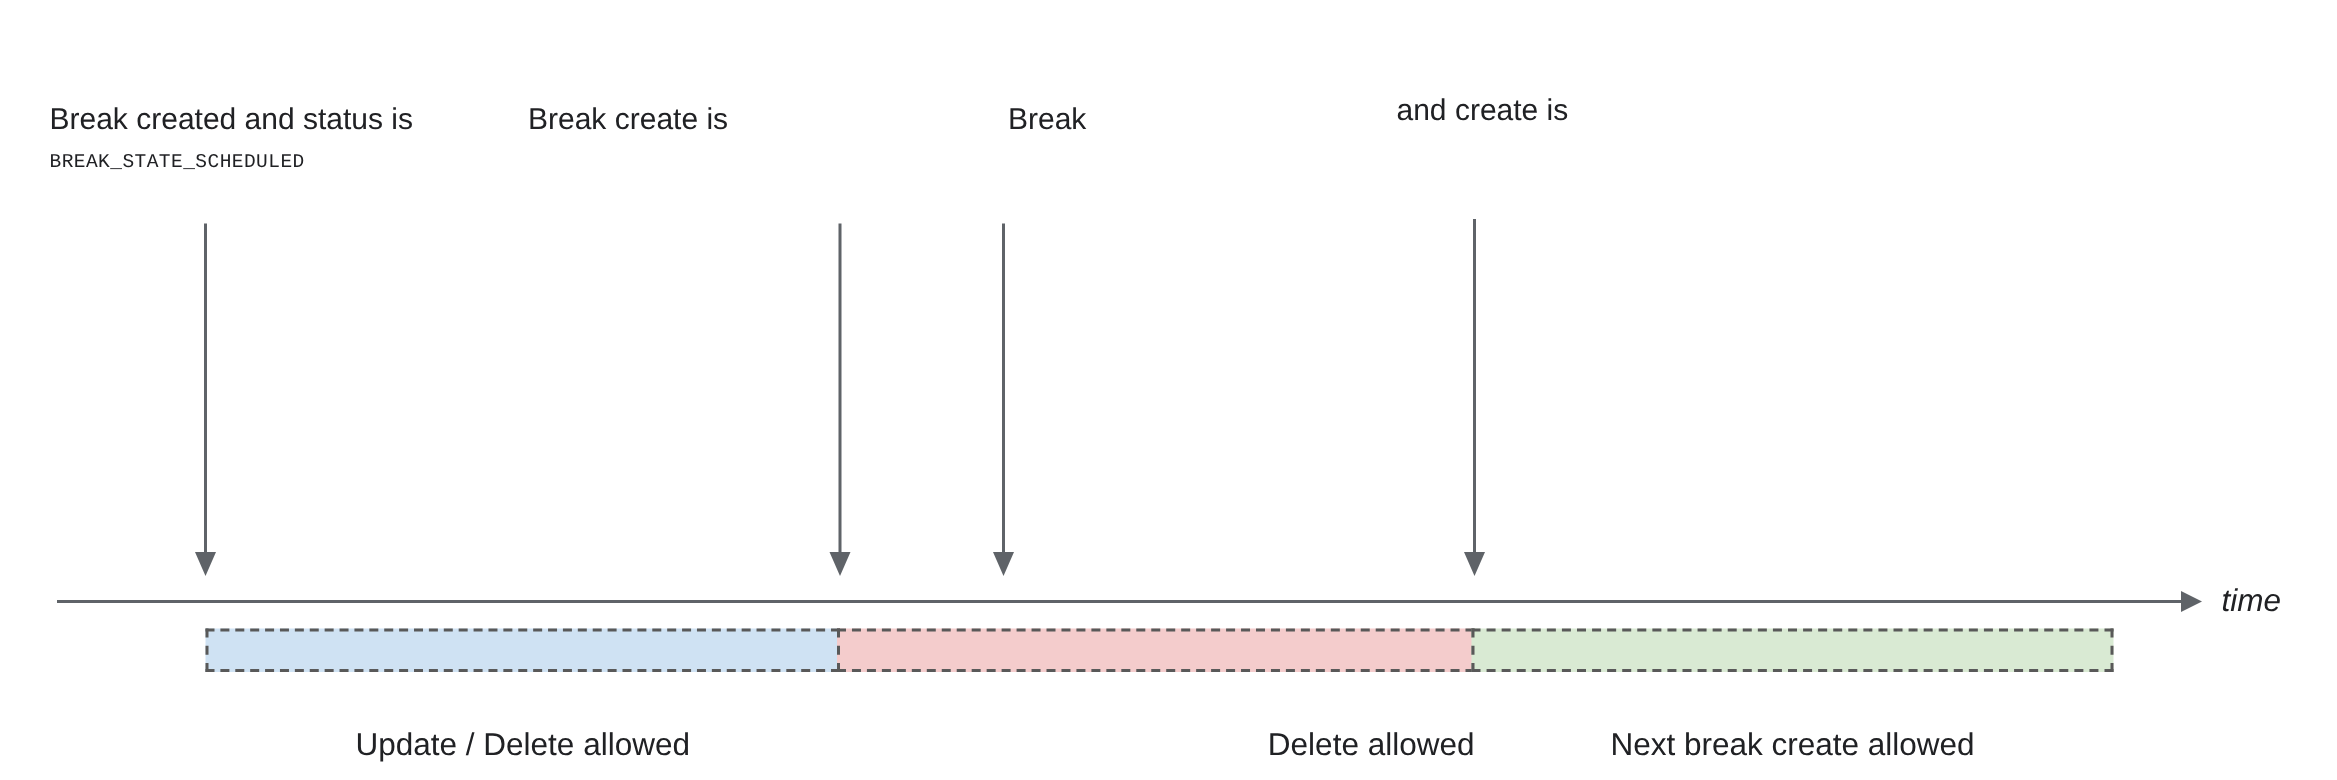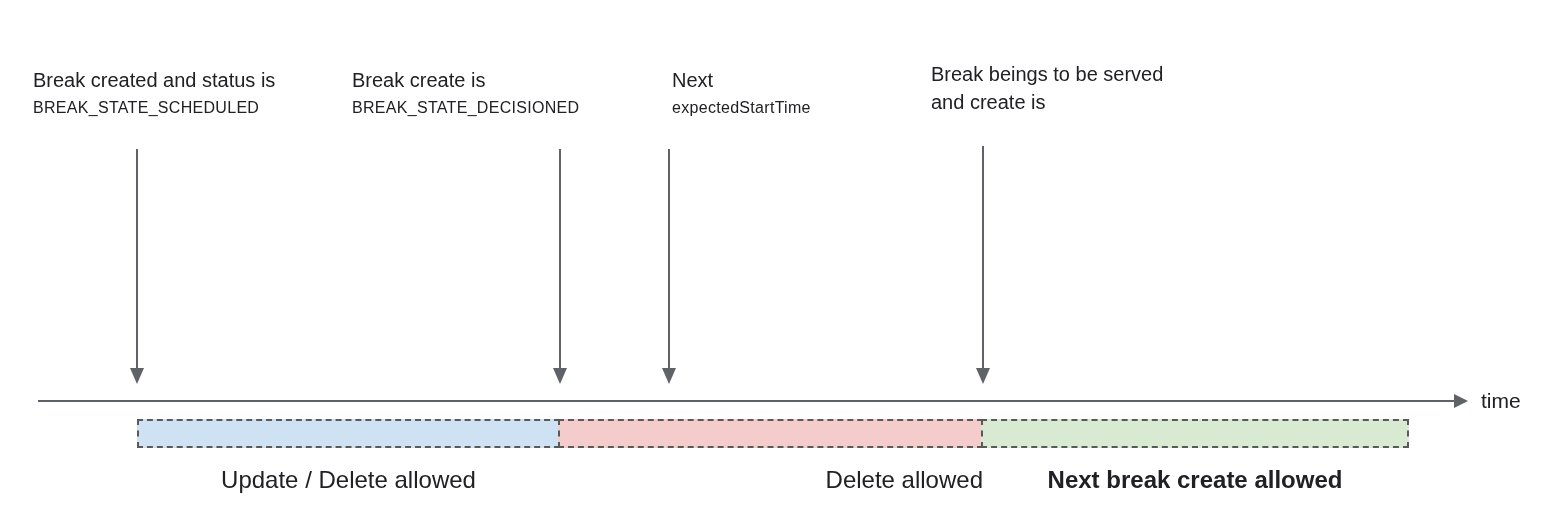--- a/index.html
+++ b/index.html
@@ -8,71 +8,68 @@
     width: 1538px;
     height: 520px;
     background: #ffffff;
     overflow: hidden;
     font-family: "Liberation Sans", sans-serif;
     color: #202124;
     margin-top: 24px;
   }
   
   .ann { position: absolute; line-height: 28px; font-size: 20px; white-space: nowrap; }
-  .ann .mono { font-family: Liberation Sans, sans-serif; font-size: 16px; letter-spacing: 0.3px; }
+  .ann .mono { font-family: Liberation Mono, monospace; font-size: 13px; letter-spacing: 0.3px; }
   .ann-1 { left: 33px;  top: 42px; }
   .ann-2 { left: 352px; top: 42px; }
   .ann-3 { left: 672px; top: 42px; }
   .ann-4 { left: 931px; top: 36px; }
   
   .arrow { position: absolute; width: 14px; display: flex; flex-direction: column; align-items: center; }
   .arrow .shaft { width: 2px; flex: 1; background: #5f6368; }
   .arrow .head  { width: 0; height: 0; border-left: 7px solid transparent; border-right: 7px solid transparent; border-top: 16px solid #5f6368; }
   .arrow-1 { left: 130px; top: 125px; height: 235px; }
   .arrow-2 { left: 553px; top: 125px; height: 235px; }
   .arrow-3 { left: 662px; top: 125px; height: 235px; }
   .arrow-4 { left: 976px; top: 122px; height: 238px; }
   
   .axis-line { position: absolute; left: 38px; top: 376px; width: 1418px; height: 2px; background: #5f6368; }
   .axis-head { position: absolute; left: 1454px; top: 370px; width: 0; height: 0;
                border-top: 7px solid transparent; border-bottom: 7px solid transparent; border-left: 14px solid #5f6368; }
-  .axis-label { position: absolute; left: 1481px; top: 365px; font-size: 21px; }
+  .axis-label { position: absolute; left: 1481px; top: 365px; font-size: 21px; font-style: italic; }
   
   .segment { position: absolute; top: 395px; height: 29px; box-sizing: border-box; border: 2px dashed #595959; }
   .seg-1 { left: 137px; width: 423px; }
   .seg-2 { left: 558px; width: 425px; }
   .seg-3 { left: 981px; width: 428px; }
   
-  .seg-label { position: absolute; top: 442px; font-size: 24px; text-align: center; }
+  .seg-label { position: absolute; top: 461px; font-size: 21px; text-align: center; }
   .seg-label-1 { left: 137px; width: 423px; }
   .seg-label-2 { left: 558px; width: 425px; text-align: right; }
-  .seg-label-3 { left: 981px; width: 428px; font-weight: bold; }
+  .seg-label-3 { left: 981px; width: 428px; }
 </style>
 </head>
 <body>
 
 <div class="canvas">
 
   <div class="ann ann-1">
     <div>Break created and status is</div>
     <div class="mono">BREAK_STATE_SCHEDULED</div>
   </div>
 
   <div class="ann ann-2">
     <div>Break create is</div>
-    <div class="mono">BREAK_STATE_DECISIONED</div>
   </div>
 
   <div class="ann ann-3">
-    <div>Next</div>
-    <div class="mono">expectedStartTime</div>
+    <div>Break</div>
   </div>
 
   <div class="ann ann-4">
-    <div>Break beings to be served</div>
     <div>and create is</div>
   </div>
 
   <div class="arrow arrow-1">
       <div class="shaft"></div>
       <div class="head"></div>
     </div>
   <div class="arrow arrow-2">
       <div class="shaft"></div>
       <div class="head"></div>

